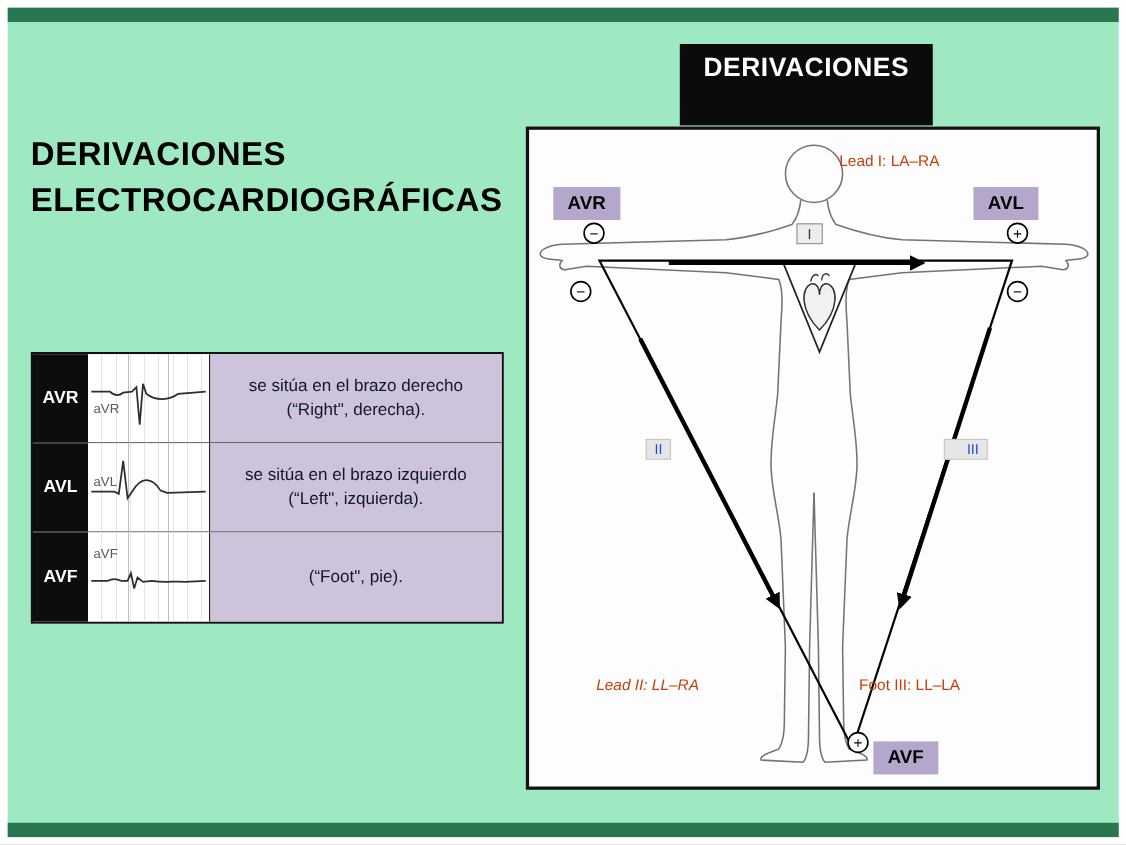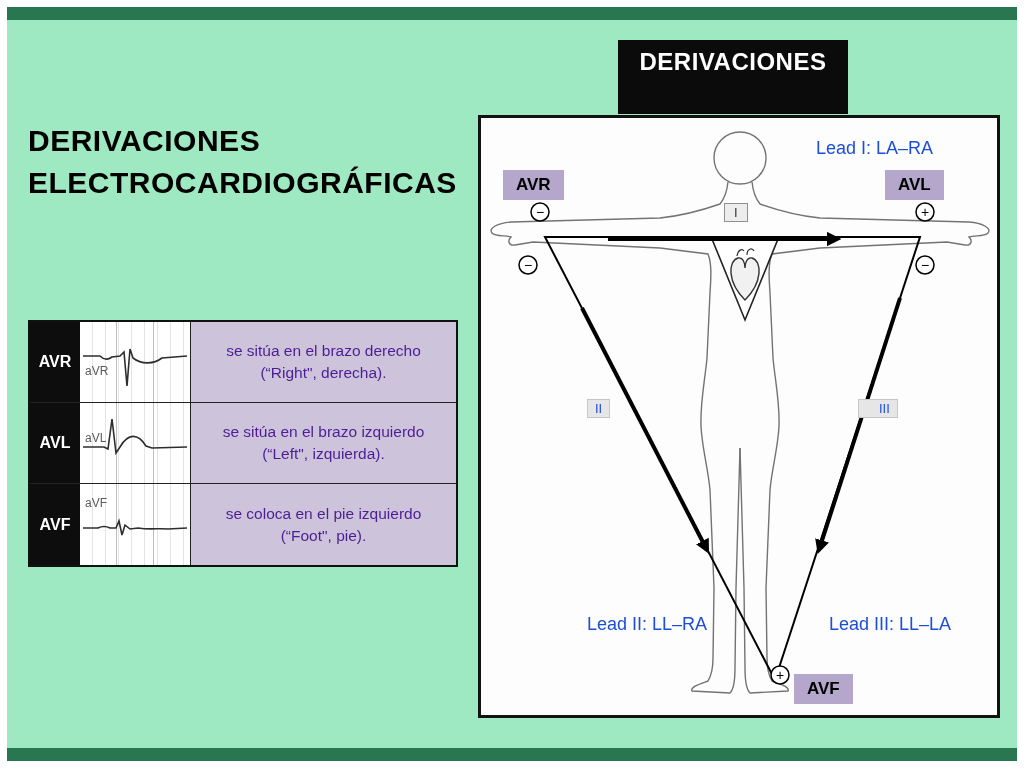--- a/index.html
+++ b/index.html
@@ -29,21 +29,21 @@
     font-size: 24px; font-weight: 800; line-height: 31px; padding-top: 6px;
     letter-spacing: 0.5px;
   }
 
   .panel {
     position: absolute; left: 478px; top: 115px; width: 522px; height: 603px;
     background: #fdfdfd; border: 3px solid #121212;
   }
   .panel svg.body-svg { position: absolute; left: 0; top: 0; width: 516px; height: 597px; }
 
-  .dlabel { position: absolute; font-size: 18px; color: #1d4ed8; text-align: right; white-space: nowrap; }
+  .dlabel { position: absolute; font-size: 14px; color: #c2410c; text-align: left; white-space: nowrap; }
 
   .tag {
     position: absolute; background: #b4a7cb; color: #000;
     font-size: 17px; font-weight: 700; padding: 5px 13px; text-align: center;
   }
 
   .chip {
     position: absolute; background: #e6e6e6; color: #1d4ed8;
     font-size: 13px; padding: 1px 7px; border: 1px solid #c6c6c6;
   }
@@ -65,21 +65,21 @@
     width: 110px; position: relative; background-color: #ffffff;
     background-image:
       repeating-linear-gradient(90deg, transparent 0 36px, #bdbdbd 36px 37px),
       repeating-linear-gradient(90deg, transparent 0 12px, #e4e4e4 12px 13px);
   }
   .trace-label { position: absolute; left: 5px; font-size: 12px; color: #5a5a5a; }
   .cell-trace svg { position: absolute; left: 0; top: 0; width: 110px; height: 81px; }
   .cell-desc {
     flex: 1; background: #cdc4dc; border-left: 1.5px solid #222;
     display: flex; flex-direction: column; align-items: center; justify-content: center;
-    font-size: 15.5px; color: #4c1d95; text-align: center; line-height: 22px;
+    font-size: 15.5px; color: #0f172a; text-align: center; line-height: 22px;
   }
 </style>
 </head>
 <body>
 
 <div class="slide">
   <div class="mint"></div>
   <div class="bar bar-top"></div>
   <div class="bar bar-bottom"></div>
 
@@ -126,22 +126,22 @@
         <circle cx="444" cy="94" r="9" fill="#fff" stroke="#000" stroke-width="1.5"></circle>
         <text x="444" y="99">+</text>
         <circle cx="444" cy="147" r="9" fill="#fff" stroke="#000" stroke-width="1.5"></circle>
         <text x="444" y="152">−</text>
         <circle cx="299" cy="557" r="9" fill="#fff" stroke="#000" stroke-width="1.5"></circle>
         <text x="299" y="562">+</text>
       </g>
     </svg>
 
     <div class="dlabel" style="left:282px; top:20px; width:170px;">Lead I: LA–RA</div>
-    <div class="dlabel" style="left:61px; top:496px; width:165px;">Lead II: LL–RA</div>
-    <div class="dlabel" style="left:300px; top:496px; width:170px;">Lead III: LL–LA</div>
+    <div class="dlabel" style="left:61px; top:496px; width:165px;font-style:italic;">Lead II: LL–RA</div>
+    <div class="dlabel" style="left:300px; top:496px; width:170px;">Foot III: LL–LA</div>
 
     <div class="chip chip-i" style="left:243px; top:85px;">I</div>
     <div class="chip" style="left:106px; top:281px;">II</div>
     <div class="chip" style="left:377px; top:281px;padding-left:20px;">III</div>
 
     <div class="tag" style="left:22px; top:52px;">AVR</div>
     <div class="tag" style="left:404px; top:52px;">AVL</div>
     <div class="tag" style="left:313px; top:556px;">AVF</div>
   </div>
 
@@ -177,19 +177,18 @@
 
     <div class="lt-row">
       <div class="cell-label">AVF</div>
       <div class="cell-trace">
         <svg viewBox="0 0 110 81">
           <path d="M3,44 L18,44 C22,42 26,42 30,44 L36,44 L39,37 L42,51 L45,41 L50,45 L58,44 C70,46 80,44 88,45 L107,44" fill="none" stroke="#2e2e2e" stroke-width="1.6"></path>
         </svg>
         <span class="trace-label" style="top:12px;">aVF</span>
       </div>
       <div class="cell-desc">
-        <span>se coloca en el pie izquierdo</span>
         <span>(“Foot", pie).</span>
       </div>
     </div>
 
   </div>
 </div>
 
 </body></html>

